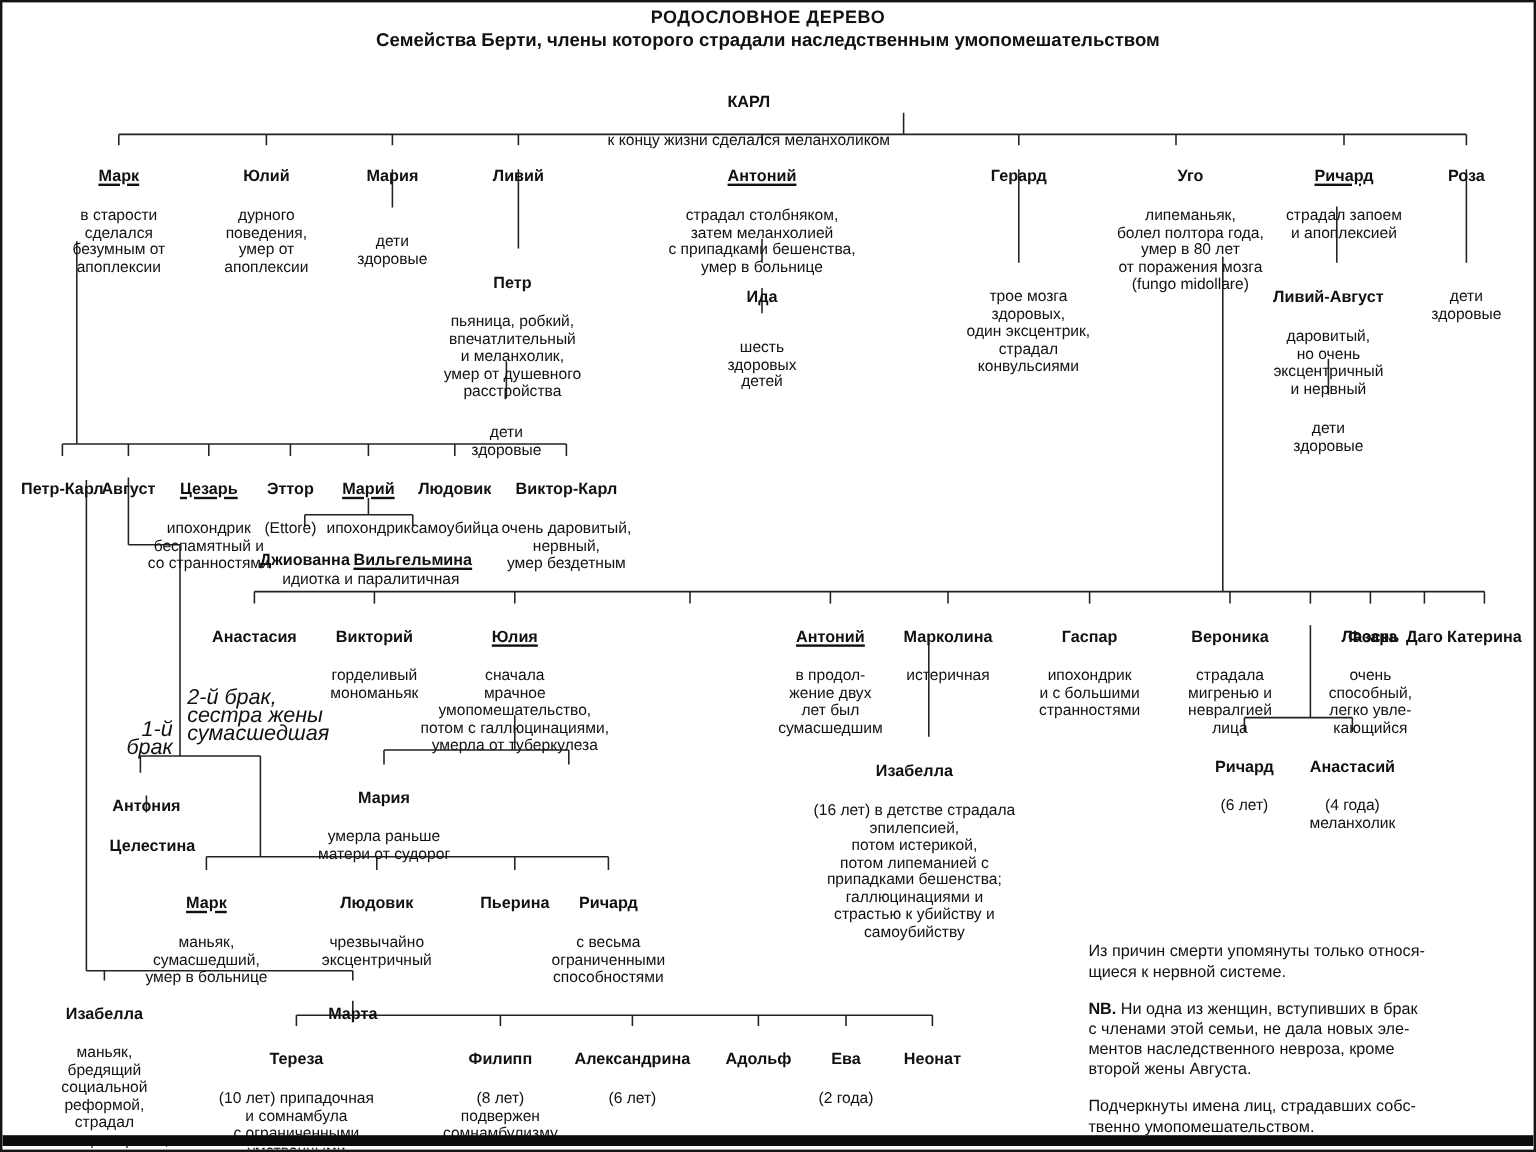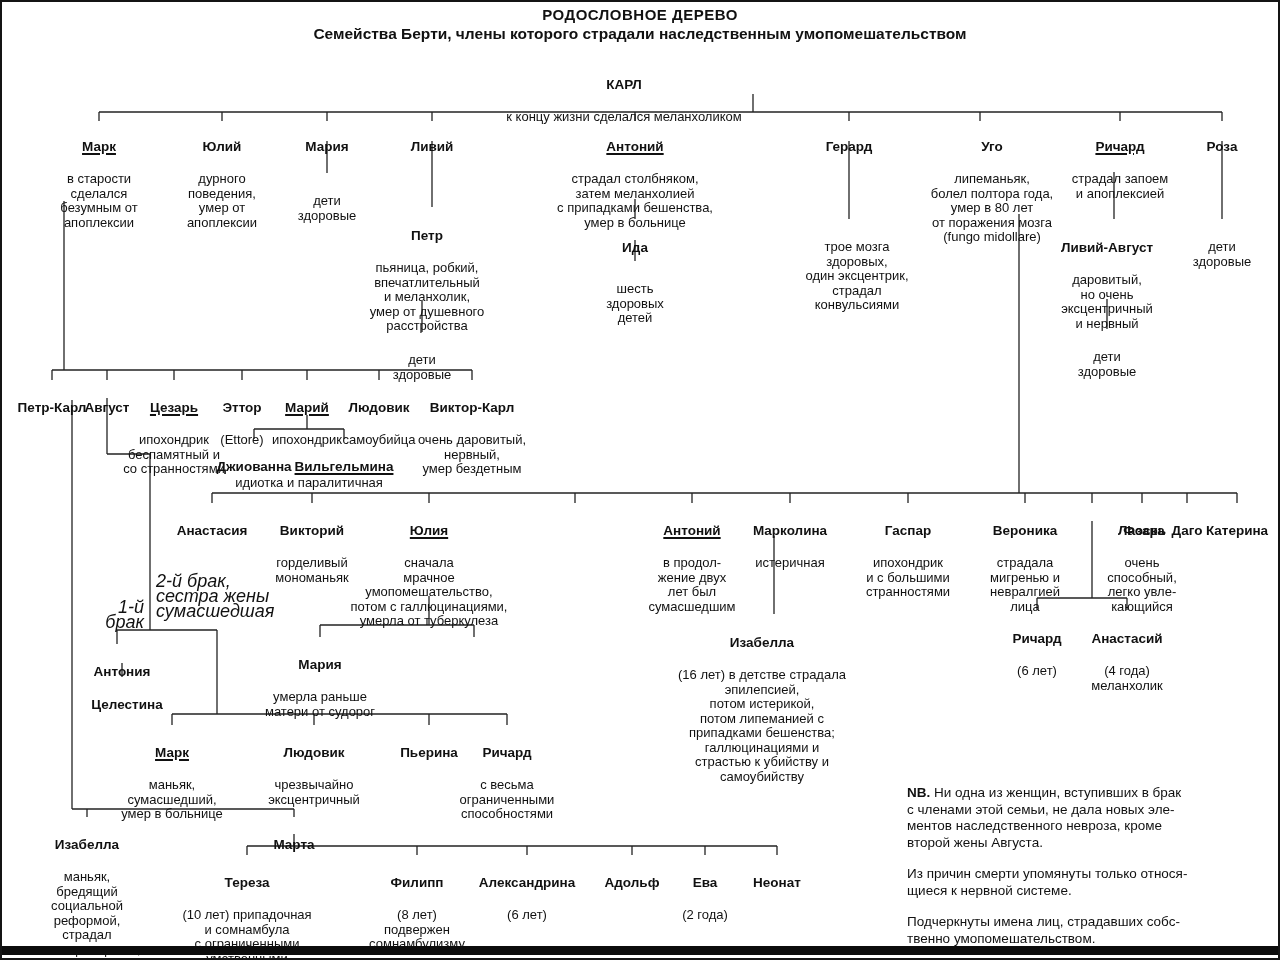--- a/index.html
+++ b/index.html
@@ -418,24 +418,24 @@
     <div class="nm">Ричард</div>
     <div class="ds">(6 лет)</div>
   </div>
   <div class="nd" style="left:1125px;top:611px">
     <div class="nm">Анастасий</div>
     <div class="ds">(4 года)
 меланхолик</div>
   </div>
 
   <div class="nb">
+    <p class="p">Из причин смерти упомянуты только относя-
+щиеся к нервной системе.</p>
     <p class="p"><span class="b">NB.</span> <span>Ни одна из женщин, вступивших в брак
 с членами этой семьи, не дала новых эле-
 ментов наследственного невроза, кроме
 второй жены Августа.</span></p>
-    <p class="p">Из причин смерти упомянуты только относя-
-щиеся к нервной системе.</p>
     <p class="p">Подчеркнуты имена лиц, страдавших собс-
 твенно умопомешательством.</p>
   </div>
 
   <div class="botband"></div>
 </div>
 
 </body></html>

